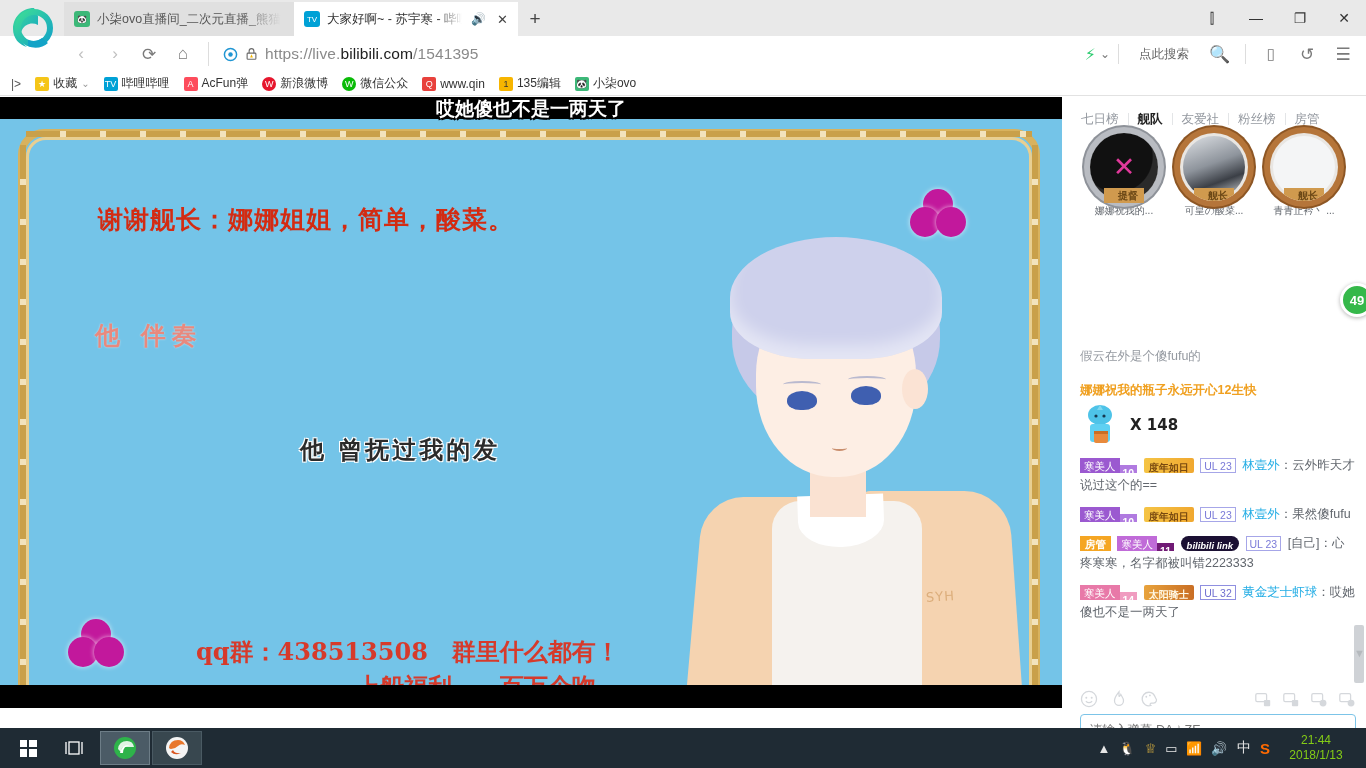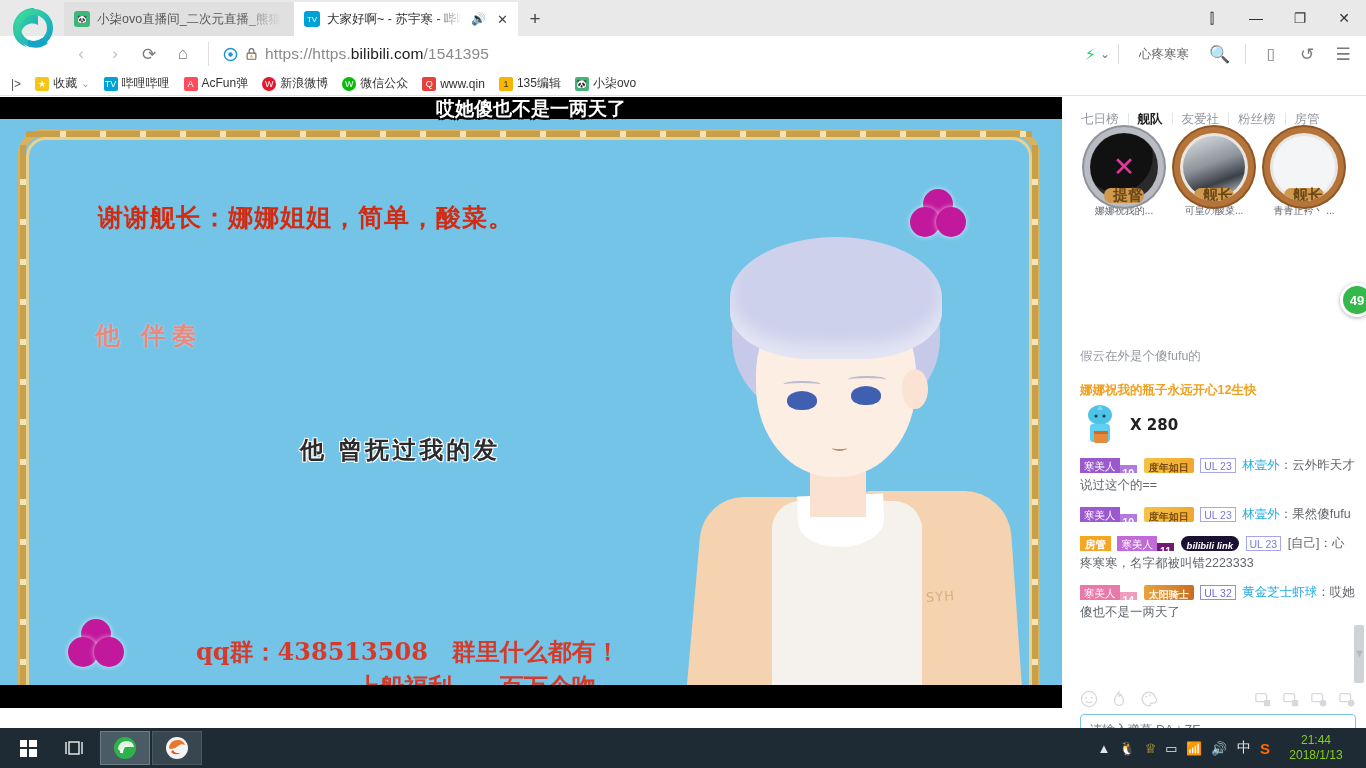--- a/index.html
+++ b/index.html
@@ -88,21 +88,21 @@
   .danmaku-txt {
     position:absolute; left:0; top:-2px; width:1062px; text-align:center;
     font-size:19px; font-weight:bold; color:#fff;
     text-shadow: -1.5px -1.5px 0 #000, 1.5px -1.5px 0 #000, -1.5px 1.5px 0 #000, 1.5px 1.5px 0 #000;
     font-family:"DejaVu Sans", sans-serif;
     line-height:26px;
   }
 
   .ov-thanks { position:absolute; left:98px; top:80px; width:560px;
     color:#d32b12; font-size:25px; font-weight:bold; line-height:42px;
-    font-family:Liberation Mono, monospace; letter-spacing:1px; }
+    font-family:Liberation Serif, serif; letter-spacing:1px; }
   .ov-lyric1 { position:absolute; left:95px; top:200px; color:#e8897e; font-size:25px;
     font-weight:bold; font-family:"DejaVu Serif", serif; letter-spacing:6px;
     text-shadow:0 0 2px rgba(255,255,255,.6); }
   .ov-lyric2 { position:absolute; left:300px; top:315px; color:#2b2b2b; font-size:24px;
     font-weight:bold; font-family:"DejaVu Serif", serif; letter-spacing:3px;
     text-shadow: -1px -1px 0 #fff, 1px -1px 0 #fff, -1px 1px 0 #fff, 1px 1px 0 #fff; }
   .ov-qq { position:absolute; left:196px; top:515px; color:#d63a2b; font-size:24px;
     font-weight:bold; font-family:"DejaVu Serif", serif; line-height:35px; }
   .ov-qq .l2 { display:block; padding-left:160px; }
 
@@ -159,22 +159,22 @@
   .rank-row { display:flex; justify-content:flex-start; gap:14px; padding:8px 10px 4px 16px; }
   .rank-item { width:76px; text-align:center; cursor:pointer; }
   .medal { width:68px; height:68px; margin:0 auto; border-radius:50%; position:relative;
            display:flex; align-items:center; justify-content:center; }
   .medal.silver { background:radial-gradient(circle at 40% 35%, #111 58%, #2a2a2a 60%);
                   box-shadow:0 0 0 6px #b9bcc2, 0 0 0 8px #8e9299; }
   .medal.silver:after { content:"✕"; color:#e0399a; font-size:27px; font-weight:bold; }
   .medal.gold { background:#e9e6e2; box-shadow:0 0 0 6px #b5753a, 0 0 0 8px #8d5624; overflow:hidden;}
   .medal .pic { position:absolute; inset:3px; border-radius:50%; }
   .medal-ribbon { position:absolute; bottom:-2px; left:50%; transform:translateX(-50%);
-                  width:40px; height:15px; background:#d09a4e; border-radius:7px;
-                  font-size:15px; color:#6b4716; display:flex; align-items:center; justify-content:center;
+                  width:40px; height:15px; background:#d09a4e; border-radius:0;
+                  font-size:10px; color:#6b4716; display:flex; align-items:center; justify-content:center;
                   font-weight:bold;padding-left:8px; }
   .rank-name { font-size:10px; color:#61666d; margin-top:3px; white-space:nowrap;
                overflow:hidden; text-overflow:ellipsis; }
 
   .msglist { position:absolute; left:0; top:243px; width:296px; height:344px; overflow:hidden;
              padding:6px 10px 0 10px; }
   .msg { font-size:12.5px; line-height:20px; color:#61666d; margin-bottom:9px; word-break:break-all; }
   .msg .uname { color:#23ade5; }
   .msg .txt { color:#61666d; }
   .sysmsg { color:#9499a0; font-size:12.5px; line-height:20px; margin-bottom:14px; }
@@ -292,28 +292,28 @@
     <div class="urlbar">
       <svg width="15" height="15" viewBox="0 0 16 16">
         <circle cx="8" cy="8" r="6.5" fill="none" stroke="#2196d3" stroke-width="1.6"></circle>
         <circle cx="8" cy="8" r="2.4" fill="#2196d3"></circle>
       </svg>
       <svg width="13" height="14" viewBox="0 0 14 16">
         <rect x="2" y="7" width="10" height="7" rx="1" fill="none" stroke="#6b6b6b" stroke-width="1.3"></rect>
         <path d="M4.3 7 V4.6 A2.7 2.7 0 0 1 9.7 4.6 V7" fill="none" stroke="#6b6b6b" stroke-width="1.3"></path>
         <path d="M7 8.2 L8.6 12 H5.4 Z" fill="#f0b400"></path>
       </svg>
-      <span class="url-text"><span class="scheme">https://</span><span>https.</span><b>bilibili.com</b><span>/1541395</span></span>
+      <span class="url-text"><span class="scheme">https://</span><span>live.</span><b>bilibili.com</b><span>/1541395</span></span>
     </div>
 
     <div class="nav-right">
       <span style="color:#2ecc71;font-size:16px;font-weight:bold">⚡</span>
       <span style="color:#7a7a7a;font-size:12px;margin-left:2px">⌄</span>
       <span class="vsep"></span>
-      <span class="searchbox">心疼寒寒</span>
+      <span class="searchbox">点此搜索</span>
       <span class="navicon">🔍</span>
       <span class="vsep"></span>
       <span class="navicon" style="font-size:15px">▯</span>
       <span class="navicon">↺</span>
       <span class="navicon">☰</span>
     </div>
   </div>
 
   <div class="bookmarks">
     <div class="bm" style="color:#555">
@@ -462,21 +462,21 @@
             <svg viewBox="0 0 40 42" width="40" height="42">
               <ellipse cx="20" cy="11" rx="12" ry="10" fill="#4ec3e8"></ellipse>
               <path d="M20 1 L23 6 L17 6 Z" fill="#7fd8f0"></path>
               <circle cx="16" cy="12" r="1.6" fill="#17384f"></circle>
               <circle cx="24" cy="12" r="1.6" fill="#17384f"></circle>
               <rect x="10" y="20" width="20" height="18" rx="3" fill="#5fd0f2"></rect>
               <rect x="14" y="27" width="14" height="12" rx="2" fill="#e88a3c"></rect>
               <rect x="14" y="27" width="14" height="3" fill="#c96e24"></rect>
             </svg>
           </div>
-          <div class="gift-cnt">X 280</div>
+          <div class="gift-cnt">X 148</div>
         </div>
 
         <div class="msg">
           <span class="badge fanbadge">
             <span class="nm" style="background:#9b59d0">寒美人</span>
             <span class="lv" style="background:#b07ae0">10</span>
           </span>
           <span class="medal-img" style="background:linear-gradient(90deg,#f5c445,#f0a830)">度年如日</span>
           <span class="badge ulbadge">UL 23</span>
           <span class="uname">林壹外</span><span class="txt">：</span><span class="txt">云外昨天才说过这个的==</span>

